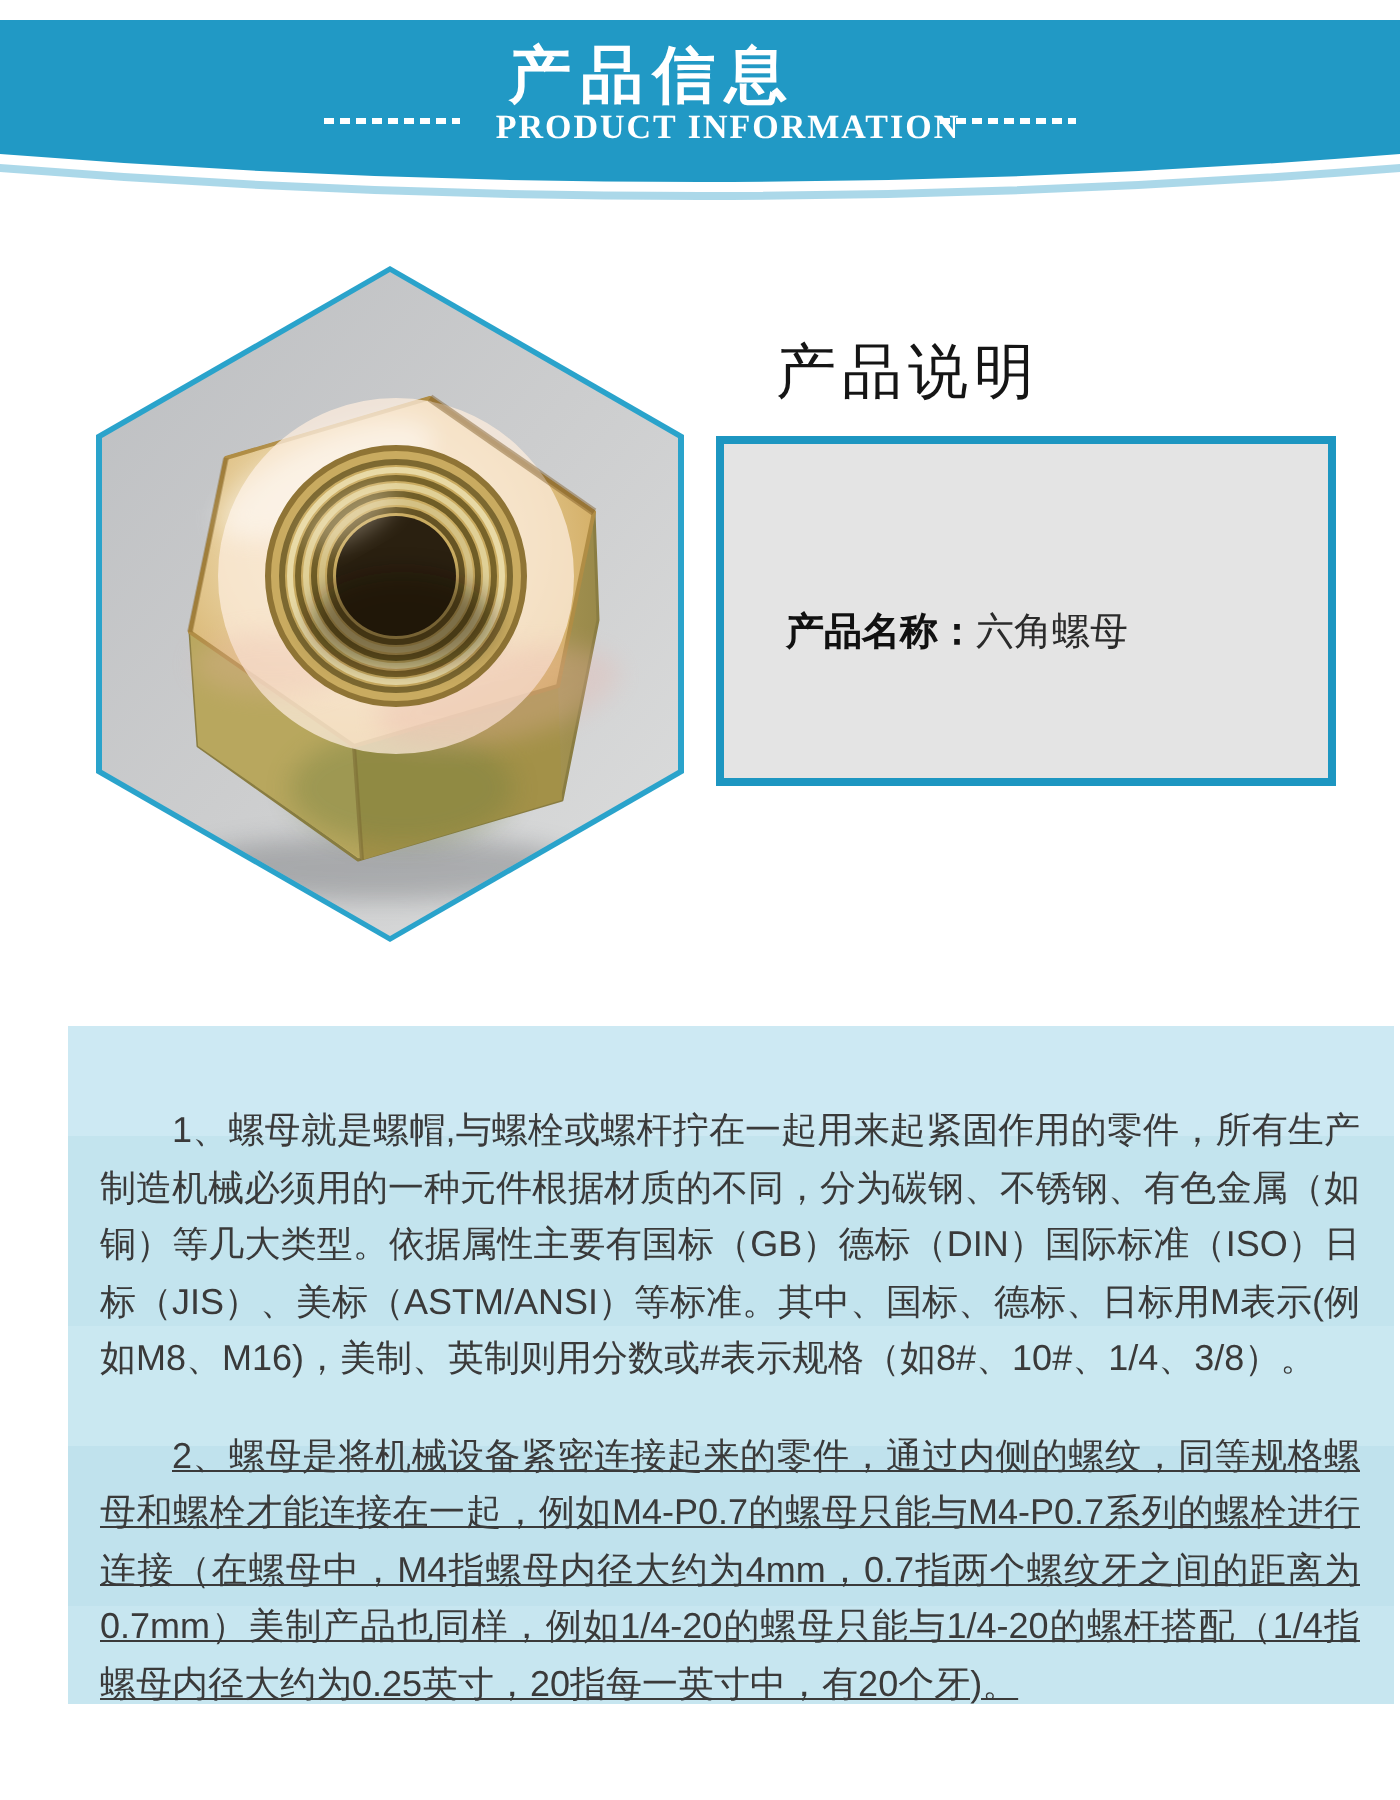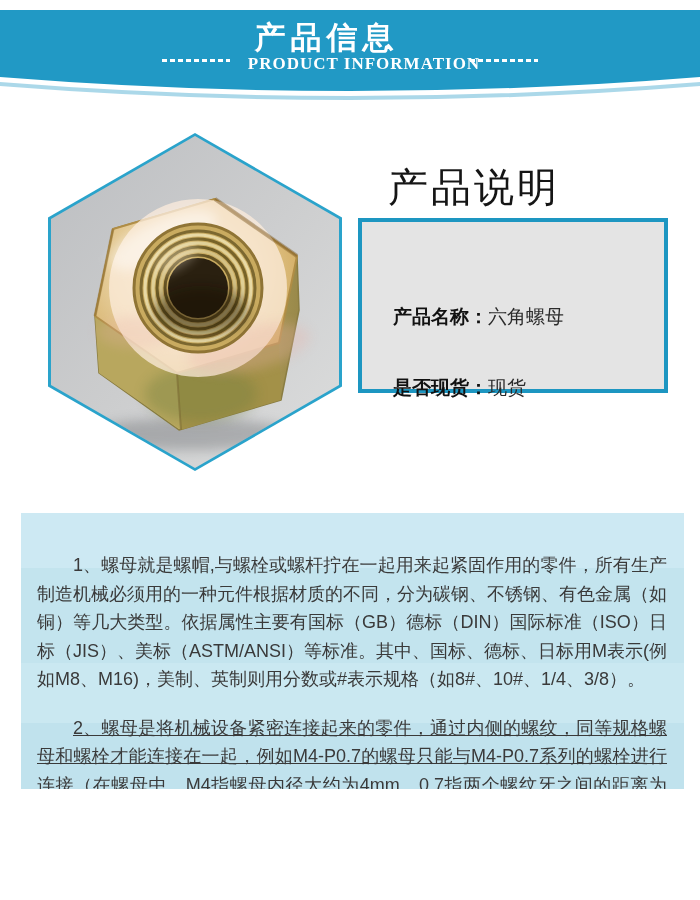--- a/index.html
+++ b/index.html
@@ -38,35 +38,35 @@
   .hex-inner {
     position:absolute; left:3px; top:3px; right:3px; bottom:3px;
     clip-path:polygon(50% 0%,100% 25%,100% 75%,50% 100%,0% 75%,0% 25%);
     overflow:hidden;
   }
   .hex-inner svg { width:100%; height:100%; display:block; }
 
   
   .desc-title {
     position:absolute; left:388px; top:170px;
-    font-size:40px; color:#151515; font-weight:500; letter-spacing:3px;
+    font-size:30px; color:#151515; font-weight:500; letter-spacing:3px;
     line-height:34px;
   }
   .spec-box {
     position:absolute; left:358px; top:218px; width:310px; height:175px;
     background:#e4e4e4; border:4px solid #1d96c1;
     padding:36px 8px 0 31px;
   }
   .spec-row { font-size:19px; line-height:24px; margin-bottom:11px; color:#1c1c1c; white-space:nowrap;margin-top:47px; }
   .spec-label { font-weight:bold; color:#111111; }
   .spec-value { font-weight:normal; color:#2b2b2b; }
 
   
   .info-block {
-    position:absolute; left:21px; top:513px; width:663px; height:276px;
+    position:absolute; left:34px; top:513px; width:663px; height:339px;
     background:linear-gradient(180deg,
       #cde9f3 0px,  #cde9f3 55px,
       #c3e4ee 55px, #c3e4ee 150px,
       #cae8f1 150px,#cae8f1 210px,
       #c0e2ed 210px,#c0e2ed 290px,
       #c7e6f0 290px,#c7e6f0 339px);
     padding:38px 17px 0 16px;
     overflow:hidden;
   }
   .info-block p {
@@ -152,23 +152,20 @@
       </svg>
     </div>
   </div>
 
   <div class="desc-title">产品说明</div>
 
   <div class="spec-box">
     <div class="spec-row">
       <span class="spec-label">产品名称：</span><span class="spec-value">六角螺母</span>
     </div>
-    <div class="spec-row">
-      <span class="spec-label">是否现货：</span><span class="spec-value">现货</span>
-    </div>
   </div>
 
   <div class="info-block">
     <p>1、螺母就是螺帽,与螺栓或螺杆拧在一起用来起紧固作用的零件，所有生产制造机械必须用的一种元件根据材质的不同，分为碳钢、不锈钢、有色金属（如铜）等几大类型。依据属性主要有国标（GB）德标（DIN）国际标准（ISO）日标（JIS）、美标（ASTM/ANSI）等标准。其中、国标、德标、日标用M表示(例如M8、M16)，美制、英制则用分数或#表示规格（如8#、10#、1/4、3/8）。</p>
     <p>2、螺母是将机械设备紧密连接起来的零件，通过内侧的螺纹，同等规格螺母和螺栓才能连接在一起，例如M4-P0.7的螺母只能与M4-P0.7系列的螺栓进行连接（在螺母中，M4指螺母内径大约为4mm，0.7指两个螺纹牙之间的距离为0.7mm）美制产品也同样，例如1/4-20的螺母只能与1/4-20的螺杆搭配（1/4指螺母内径大约为0.25英寸，20指每一英寸中，有20个牙)。</p>
   </div>
 
 </div>
 
 </body></html>

